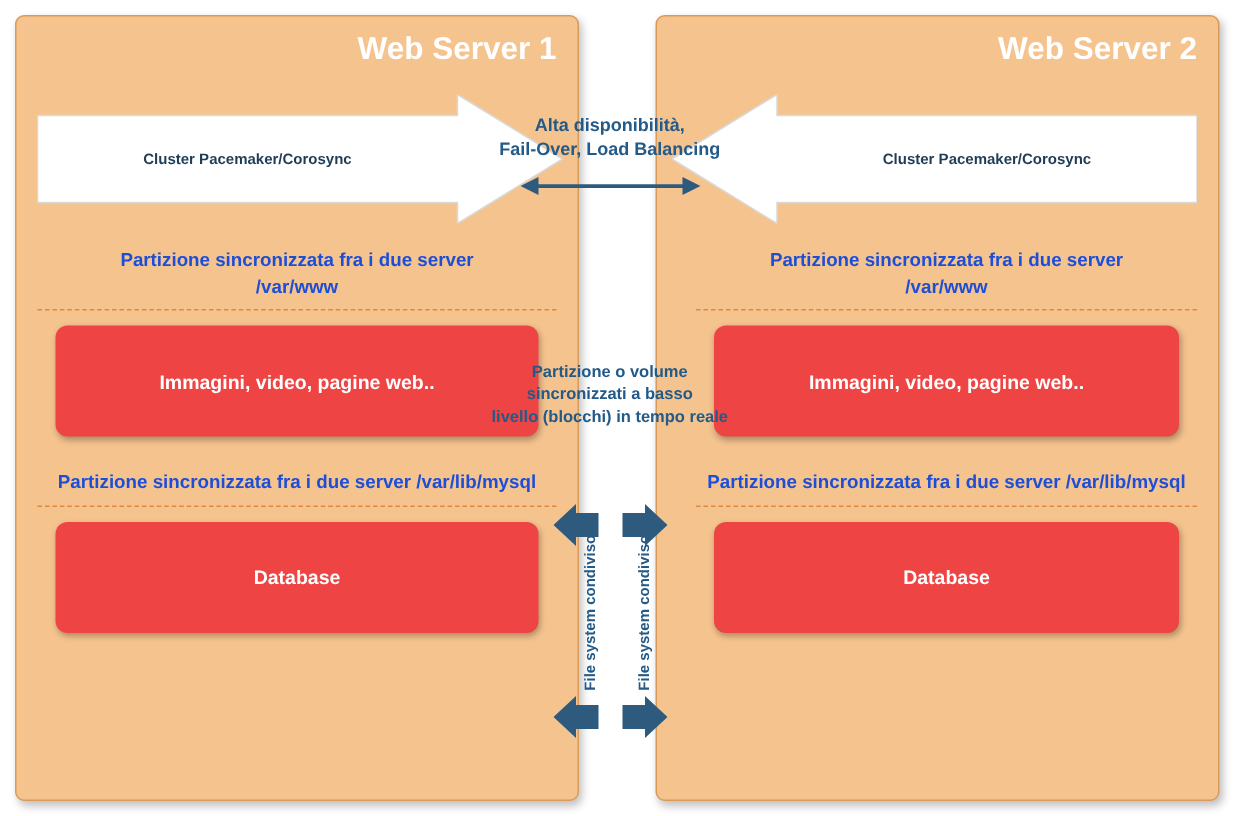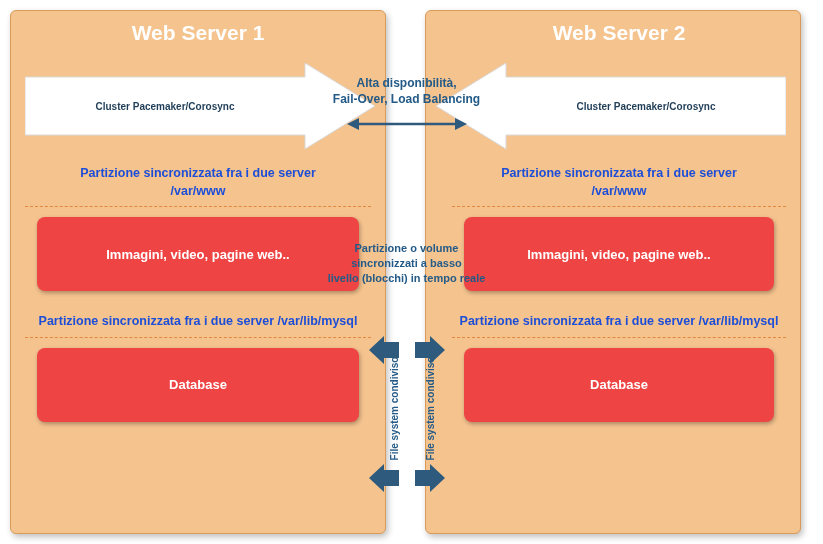--- a/index.html
+++ b/index.html
@@ -14,29 +14,29 @@
     position: absolute;
     width: 376px;
     height: 524px;
     top: 10px;
     background: #f5c38e;
     border: 1px solid #d99a5a;
     border-radius: 6px;
     box-shadow: 2px 3px 6px rgba(0,0,0,0.25);
   }
   .panel.left { left: 10px; }
-  .panel.right { right: 22px; padding-left: 12px; }
+  .panel.right { right: 10px; padding-left: 12px; }
   .panel-inner {
     position: relative;
     width: 100%;
     height: 100%;
     padding: 10px 14px;
   }
   .title {
-    text-align: center;
+    text-align: right;
     font-size: 21px;
     font-weight: bold;
     color: #fff;
     margin-bottom: 18px;
   }
   .arrow-box {
     position: relative;
     height: 86px;
     margin-bottom: 16px;
   }

